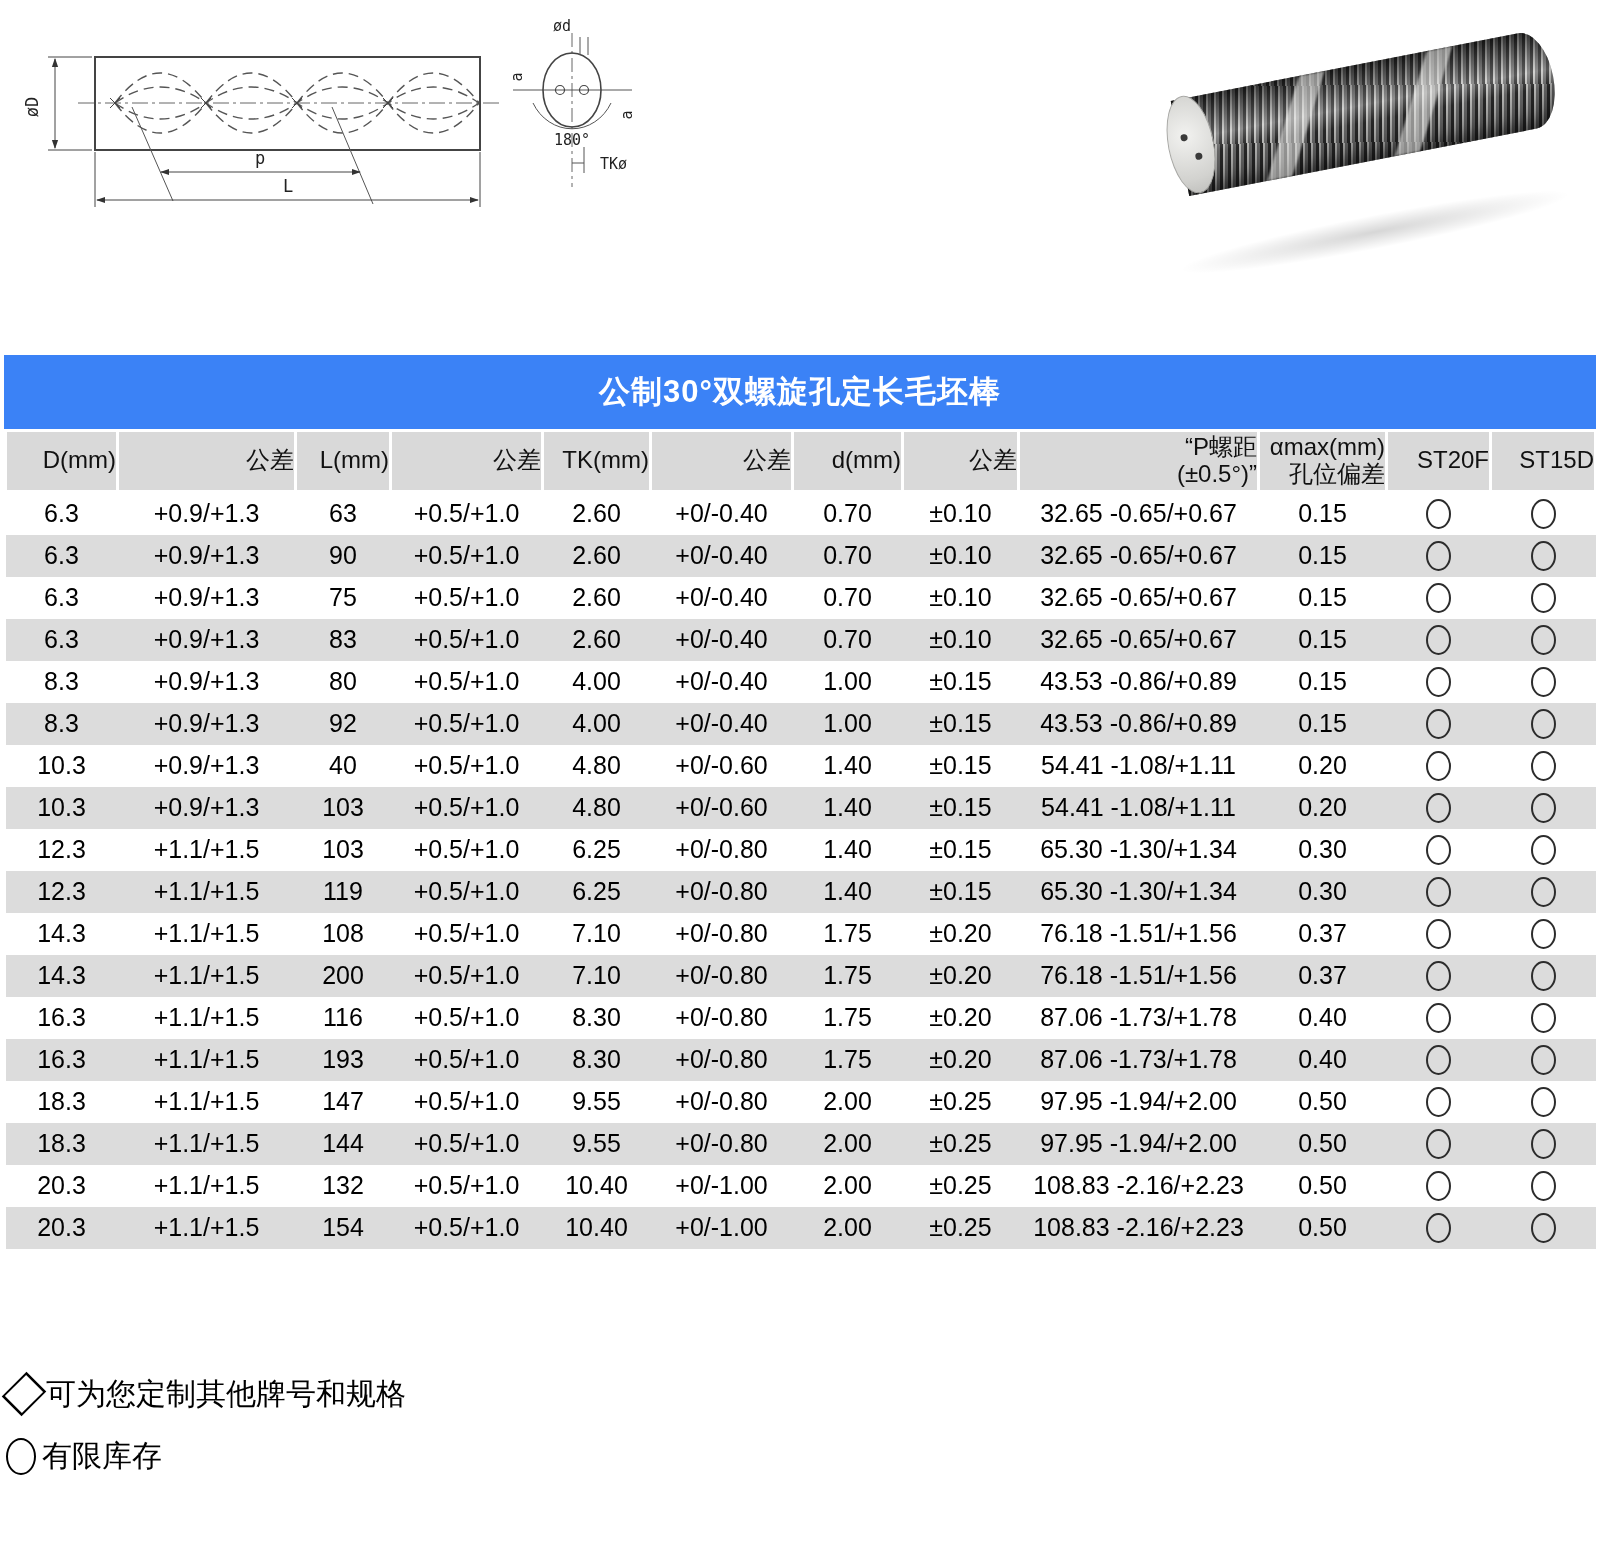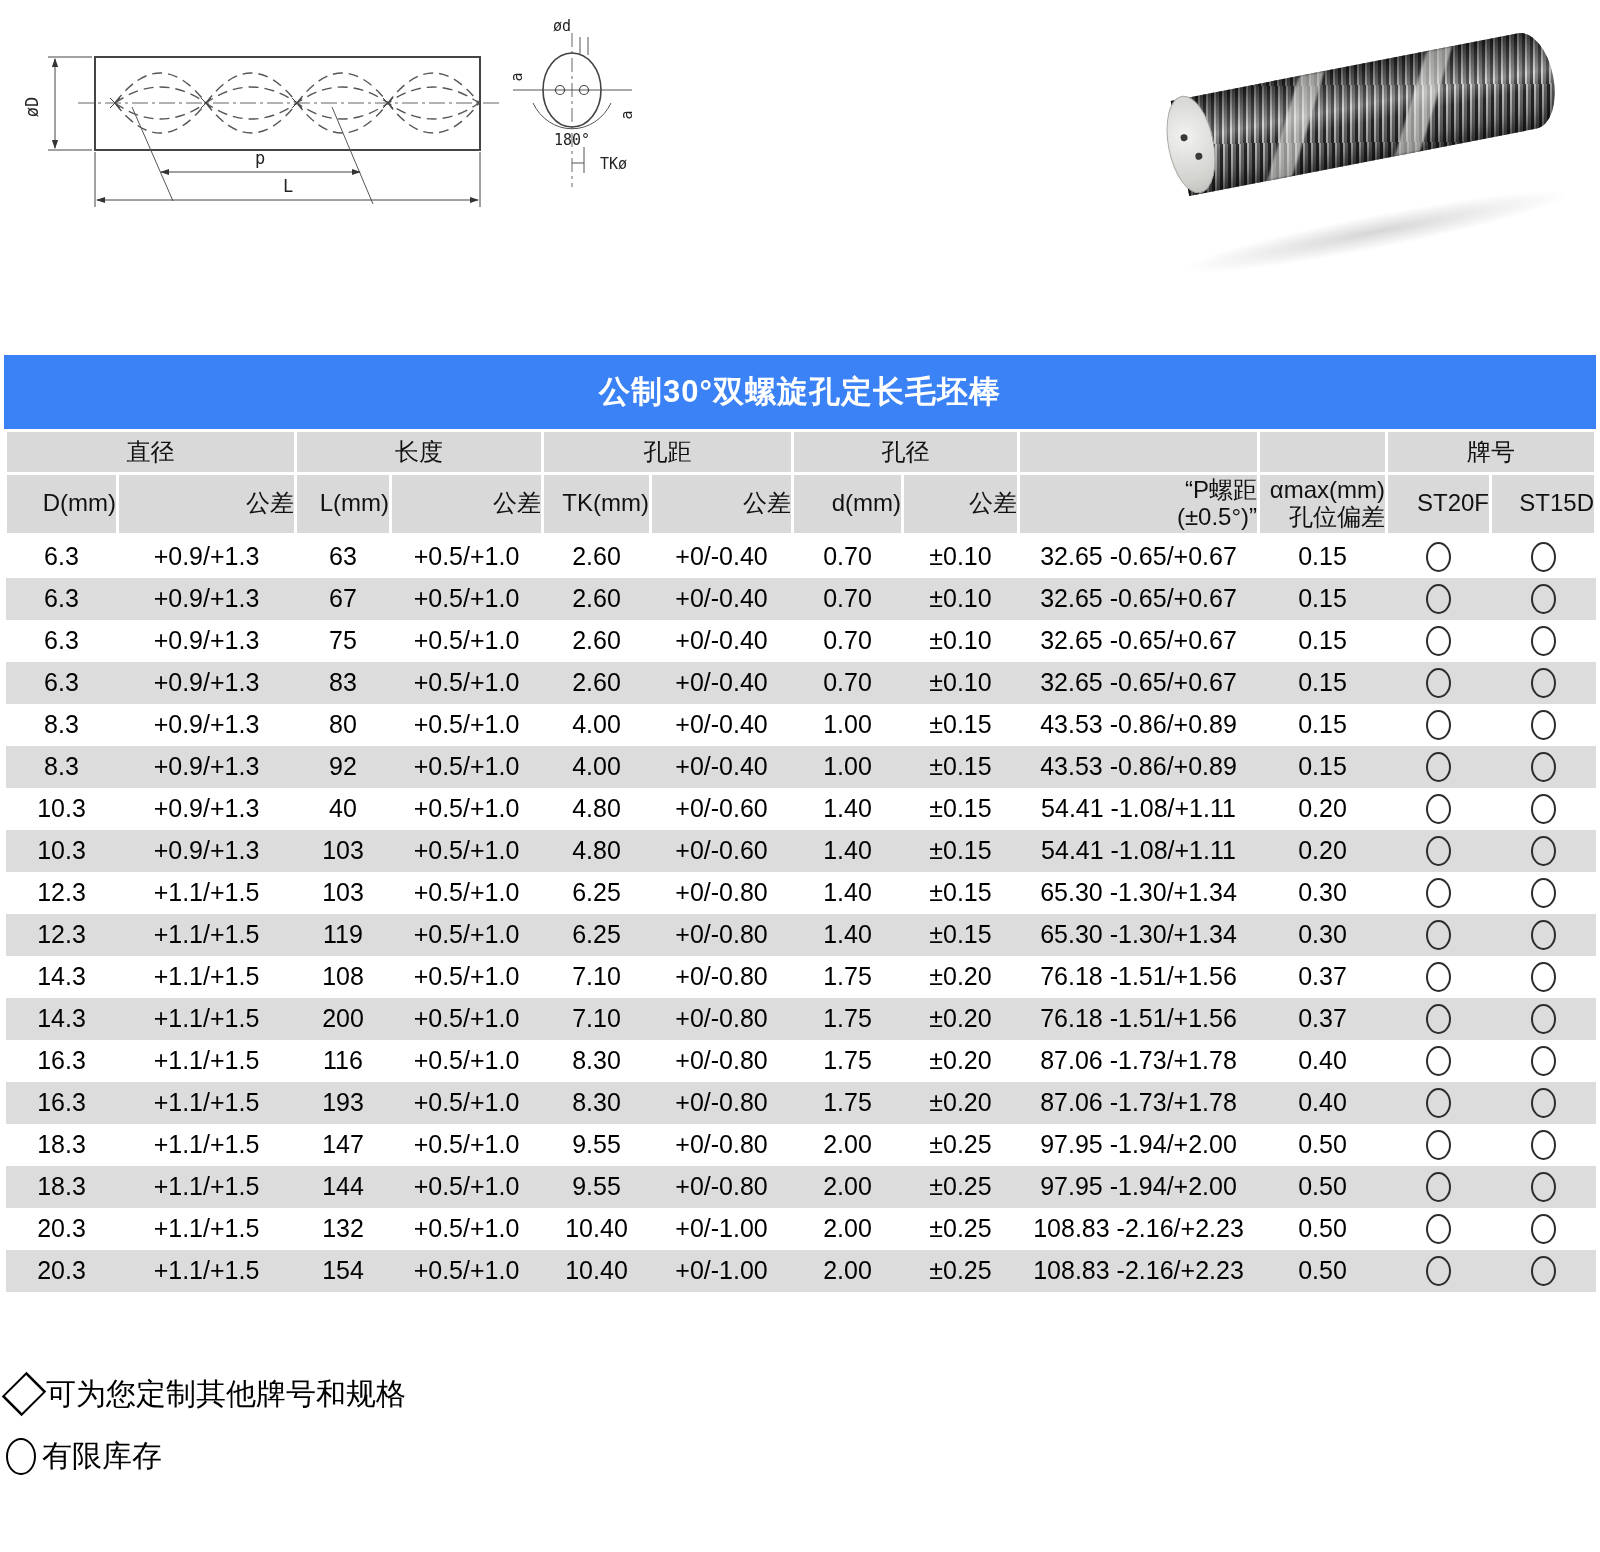--- a/index.html
+++ b/index.html
@@ -137,29 +137,20 @@
           <col style="width: 108px;">
           <col style="width: 142px;">
           <col style="width: 110px;">
           <col style="width: 116px;">
           <col style="width: 240px;">
           <col style="width: 128px;">
           <col style="width: 104px;">
           <col style="width: 105px;">
         </colgroup>
       <thead>
-        <tr class="grp-row">
-            <th colspan="2">直径</th>
-            <th colspan="2">长度</th>
-            <th colspan="2">孔距</th>
-            <th colspan="2">孔径</th>
-            <th colspan="1"></th>
-            <th colspan="1"></th>
-            <th colspan="2">牌号</th>
-          </tr>
         <tr class="sub-row">
             <th>D(mm)</th>
             <th>公差</th>
             <th>L(mm)</th>
             <th>公差</th>
             <th>TK(mm)</th>
             <th>公差</th>
             <th>d(mm)</th>
             <th>公差</th>
             <th>“P螺距<br>(±0.5°)”</th>
@@ -179,21 +170,21 @@
             <td>0.70</td>
             <td>±0.10</td>
             <td>32.65  -0.65/+0.67</td>
             <td>0.15</td>
             <td><span class="stock-circle"></span></td>
             <td><span class="stock-circle"></span></td>
           </tr>
           <tr class="even">
             <td>6.3</td>
             <td>+0.9/+1.3</td>
-            <td>67</td>
+            <td>90</td>
             <td>+0.5/+1.0</td>
             <td>2.60</td>
             <td>+0/-0.40</td>
             <td>0.70</td>
             <td>±0.10</td>
             <td>32.65  -0.65/+0.67</td>
             <td>0.15</td>
             <td><span class="stock-circle"></span></td>
             <td><span class="stock-circle"></span></td>
           </tr>

